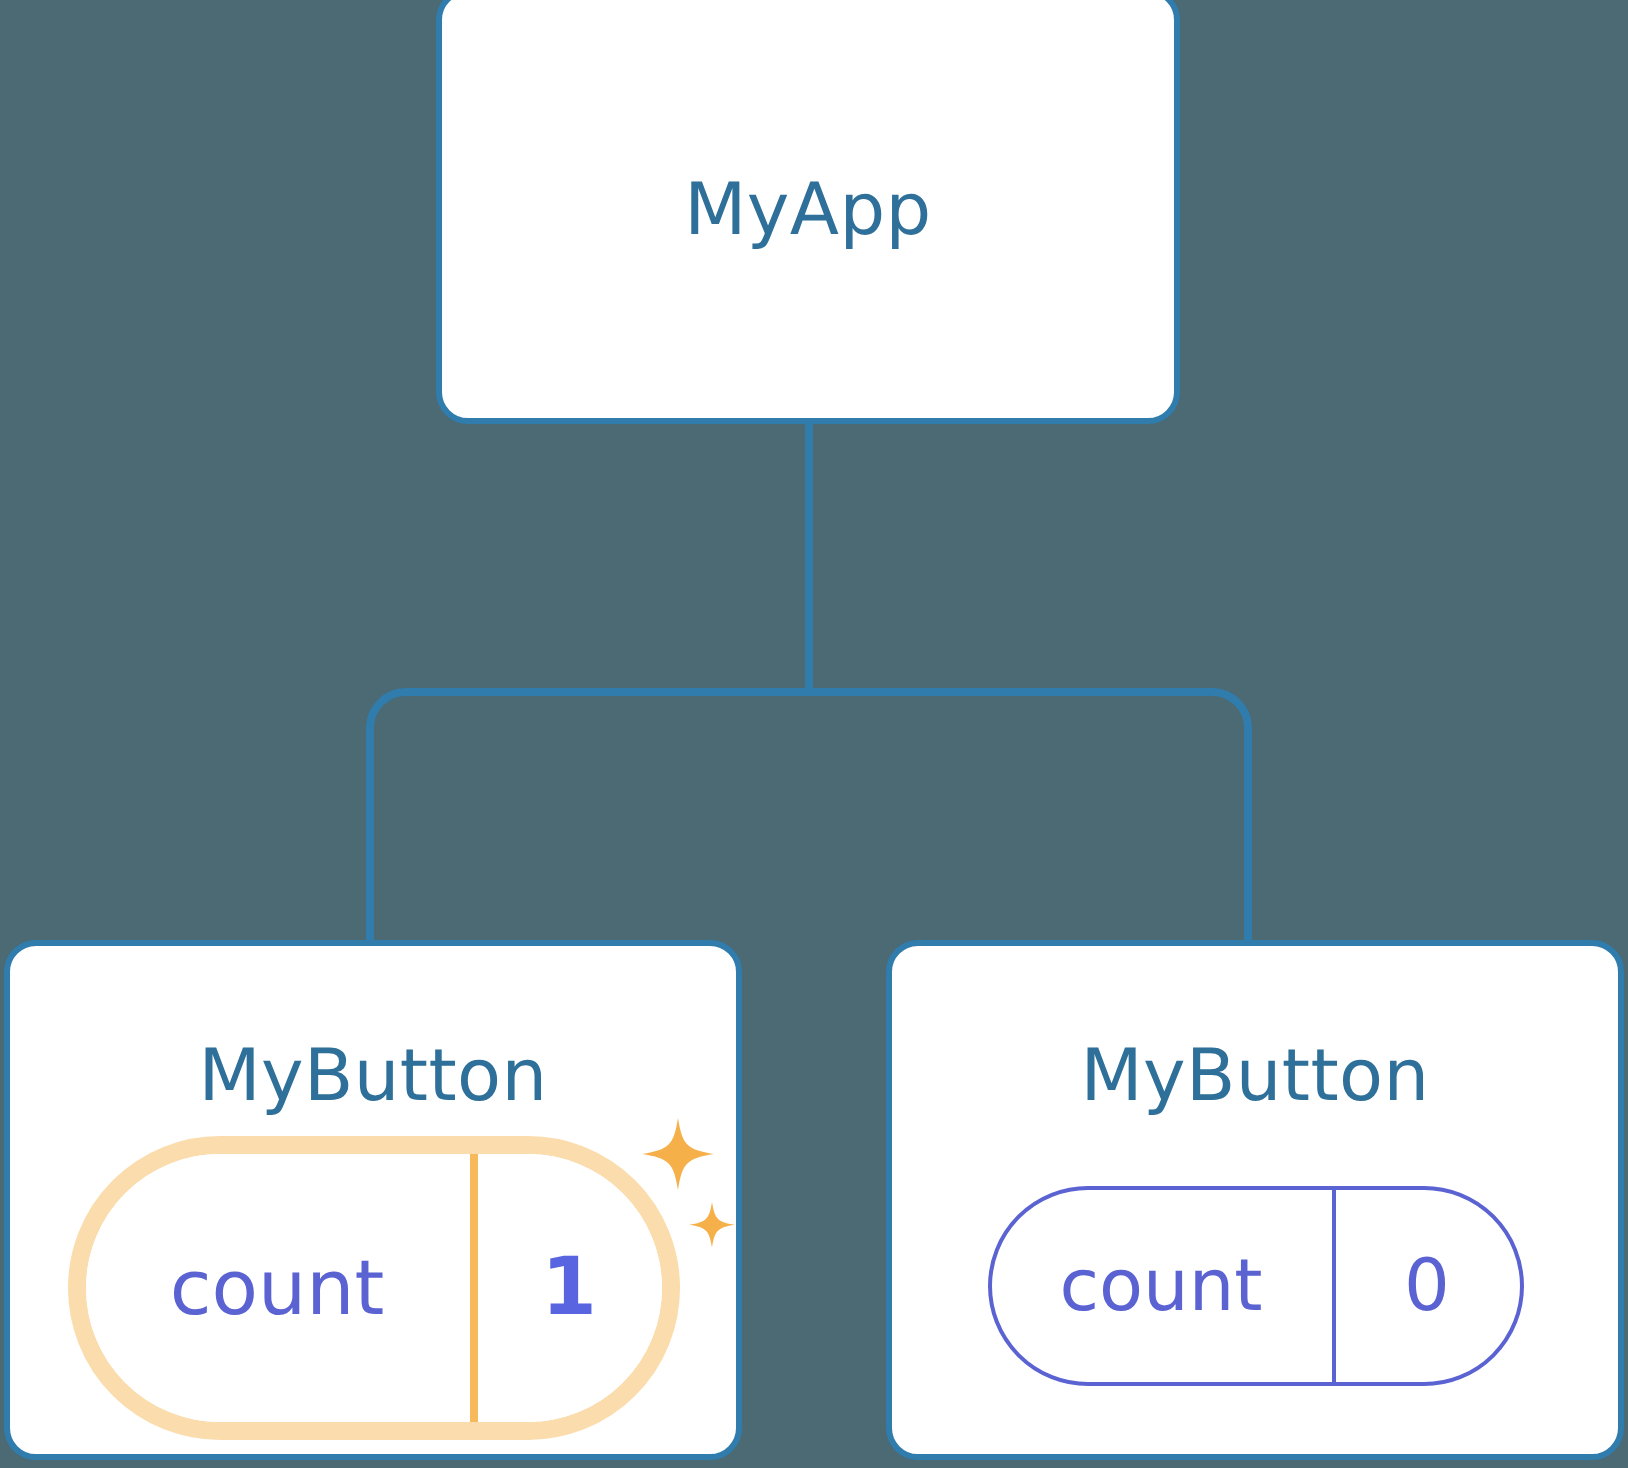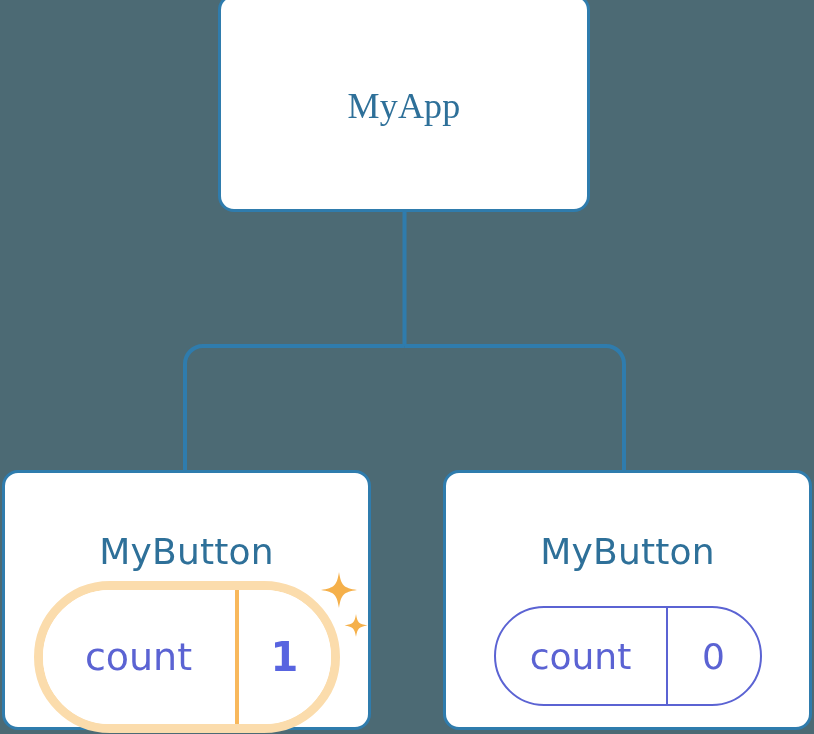--- a/index.html
+++ b/index.html
@@ -58,38 +58,37 @@
   
   #root-card {
     left: 218px;
     top: -6px;
     width: 372px;
     height: 218px;
     justify-content: center;
   }
   #root-card .node-title {
     margin-top: 6px;
-    font-family: Liberation Serif, serif;
   }
 
   
   #child-card-0 {
     left: 2px;
     top: 470px;
     width: 369px;
     height: 260px;
   }
   #child-card-1 {
     left: 443px;
     top: 470px;
     width: 369px;
     height: 260px;
   }
   .child-card .node-title {
-    margin-top: 61px;
+    margin-top: 48px;
   }
 
   
   .pill-wrap {
     position: relative;
     margin-top: 20px;
     display: flex;
     align-items: center;
     justify-content: center;
   }

